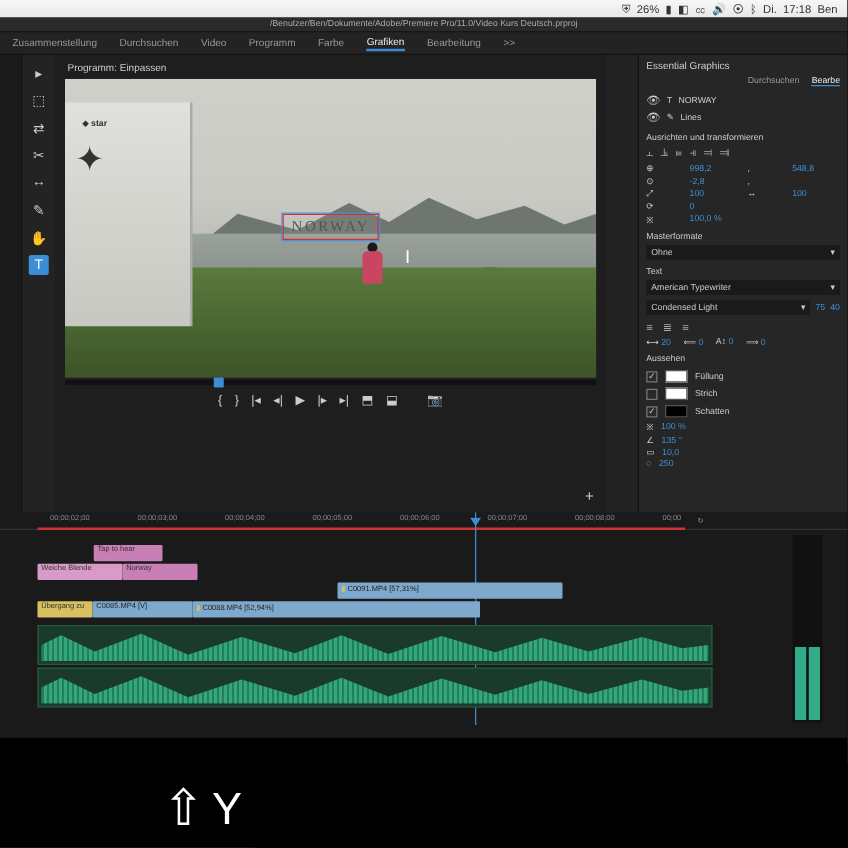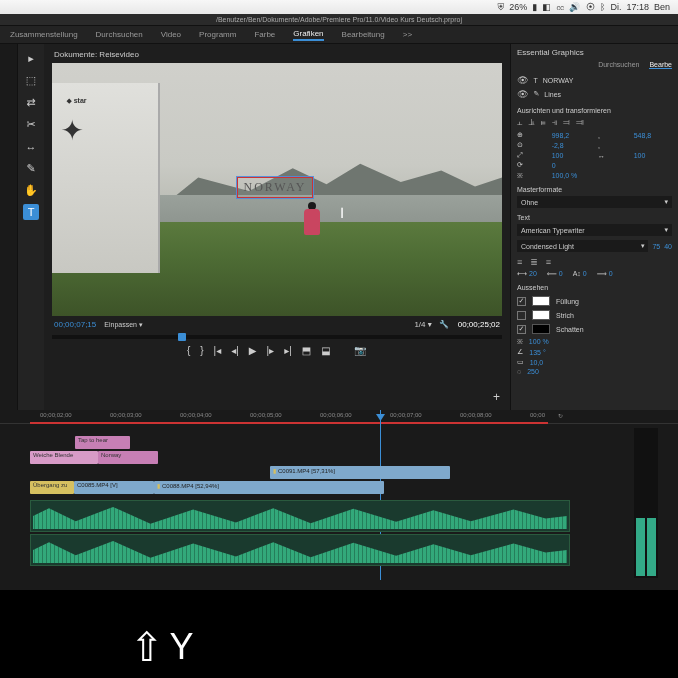--- a/index.html
+++ b/index.html
@@ -38,21 +38,21 @@
 .mc-left { display:flex; gap:8px; align-items:center;}
 .mc-left .fit { color:#ccc; font-size:7px;}
 .mc-right { display:flex; gap:8px; align-items:center; color:#ccc;}
 .mc-right .dur { color:#fff;}
 .scrubber { height:4px; background:#111; position:relative; margin:2px 0;}
 .scrubber .marker { position:absolute; top:-2px; width:8px; height:8px; background:#3b8ed6; left:28%; border-radius:1px;}
 .transport { display:flex; justify-content:center; gap:10px; padding:4px 0; color:#ccc; font-size:10px; align-items:center;}
 .transport span { cursor:pointer; }
 .transport .cam { margin-left:14px;}
 .addbtn { position:absolute; right:10px; bottom:6px; color:#ccc; font-size:12px; cursor:pointer;}
-.rightpanel { width: 168px; background: #262626; border-left:1px solid #111; padding:4px 6px; font-size:7px; color:#ccc; overflow:hidden;}
+.rightpanel { width: 168px; background: #262626; border-left:1px solid #111; padding:4px 6px; font-size:7px; color:#ccc; overflow:hidden;margin-left:25px;}
 .rp-title { font-size:8px; padding-bottom:4px;}
 .rp-tabs { display:flex; justify-content:flex-end; gap:10px; font-size:7px; padding-bottom:4px; color:#999;}
 .rp-tabs .act { color:#eee; border-bottom:1px solid #3b8ed6;}
 .layer { display:flex; align-items:center; gap:5px; padding:2px 0;}
 .layer .eye { font-size:9px;}
 .section-h { font-size:7px; color:#ccc; margin-top:6px; margin-bottom:3px;}
 .gridprops { display:grid; grid-template-columns: auto auto auto auto; gap:2px 8px; align-items:center; font-size:7px;}
 .gridprops .val { color:#3b8ed6;}
 .selectrow { background:#1a1a1a; padding:2px 4px; margin:2px 0; font-size:7px; display:flex; justify-content:space-between; align-items:center;}
 .swatchrow { display:flex; align-items:center; gap:6px; padding:2px 0;}
@@ -120,45 +120,34 @@
       <div class="tool">⬚</div>
       <div class="tool">⇄</div>
       <div class="tool">✂</div>
       <div class="tool">↔</div>
       <div class="tool">✎</div>
       <div class="tool">✋</div>
       <div class="tool active">T</div>
     </div>
 
     <div class="program">
-      <div class="panel-title">Dokumente: Reisevideo</div>
+      <div class="panel-title">Programm: Einpassen</div>
       <div class="monitor">
         <div class="scene-sky"></div>
         <div class="scene-mtn"></div>
         <div class="scene-water"></div>
         <div class="scene-rocks"></div>
         <div class="scene-grass"></div>
         <div class="scene-van">
           <div class="van-logo">⬥ star</div>
           <div class="van-star">✦</div>
         </div>
         <div class="person"></div>
         <div class="norway-label">NORWAY</div>
         <div class="cursor-type">Ⅰ</div>
-      </div>
-      <div class="monitor-controls">
-        <div class="mc-left">
-          <span>00;00;07;15</span>
-          <span class="fit"><span>Einpassen</span> ▾</span>
-        </div>
-        <div class="mc-right">
-          <span><span>1/4</span> ▾</span>
-          <span>🔧</span>
-          <span class="dur">00;00;25;02</span>
-        </div>
       </div>
       <div class="scrubber">
         <div class="marker"></div>
       </div>
       <div class="transport">
         <span>{</span>
         <span>}</span>
         <span>|◂</span>
         <span>◂|</span>
         <span>▶</span>

